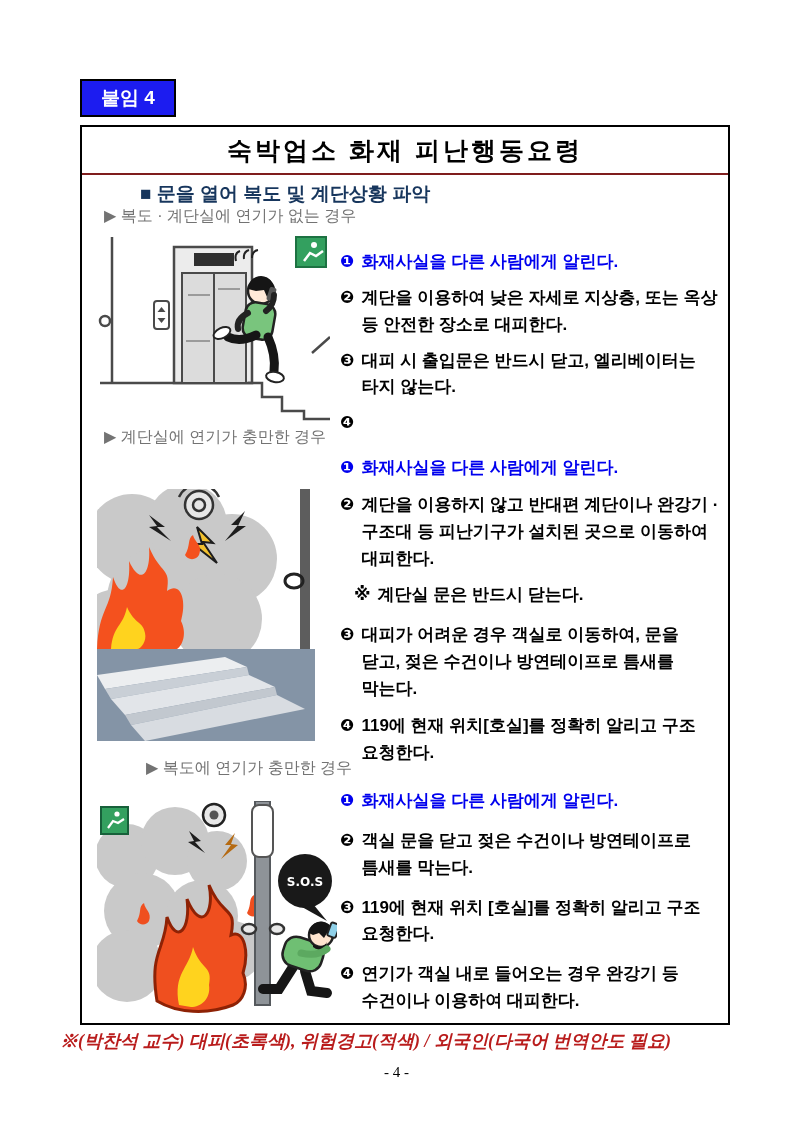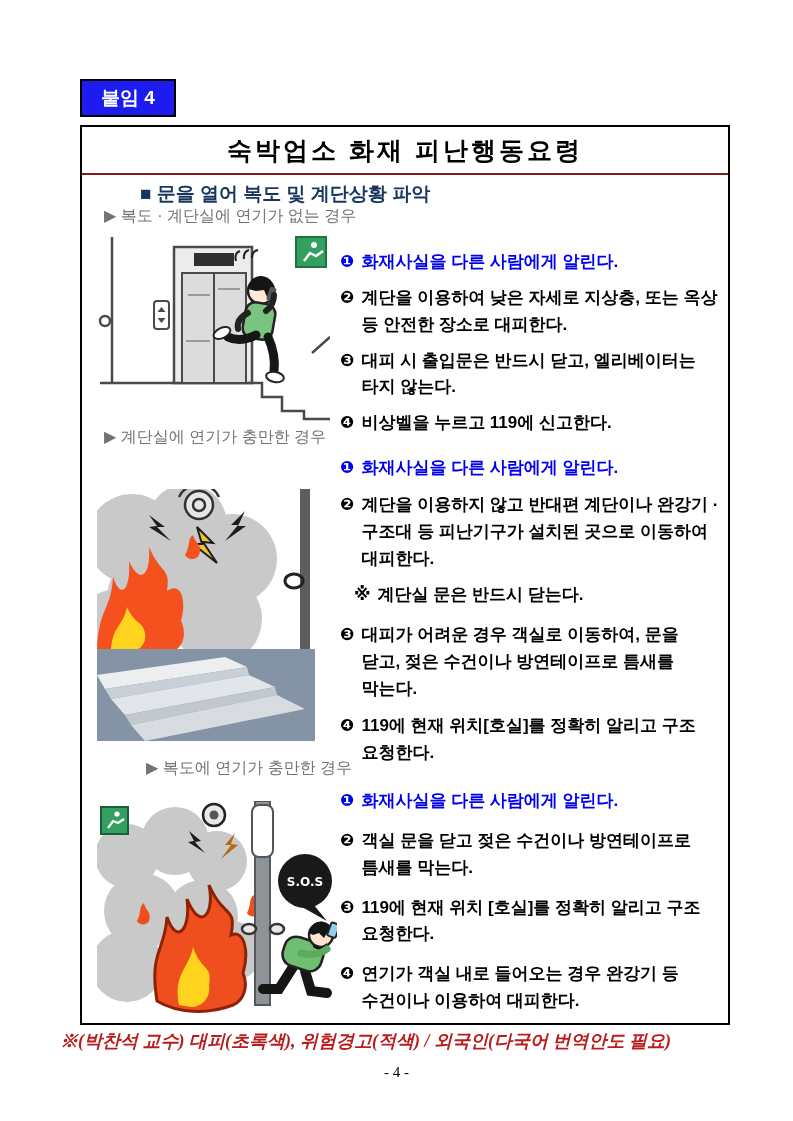--- a/index.html
+++ b/index.html
@@ -224,21 +224,20 @@
       <div class="item">
         <span class="num">❷</span>
         <span class="txt">계단을 이용하여 낮은 자세로 지상층, 또는 옥상 등 안전한 장소로 대피한다.</span>
       </div>
       <div class="item">
         <span class="num">❸</span>
         <span class="txt">대피 시 출입문은 반드시 닫고, 엘리베이터는 타지 않는다.</span>
       </div>
       <div class="item">
         <span class="num">❹</span>
-        <span class="txt">비상벨을 누르고 119에 신고한다.</span>
       </div>
     </div>
 
     <div class="list list2">
       <div class="item hl">
         <span class="num">❶</span>
         <span class="txt">화재사실을 다른 사람에게 알린다.</span>
       </div>
       <div class="item">
         <span class="num">❷</span>

